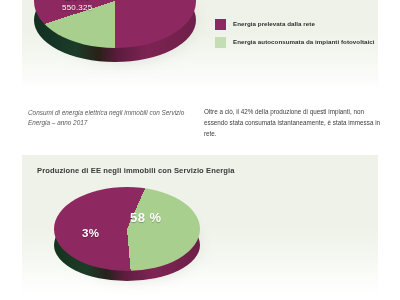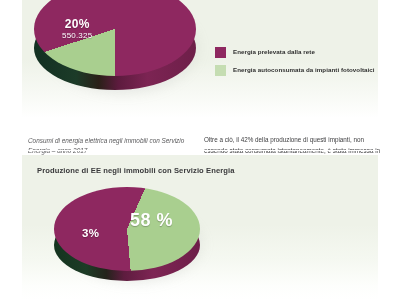--- a/index.html
+++ b/index.html
@@ -12,21 +12,21 @@
     background: #ffffff;
     font-family: "Liberation Sans", sans-serif;
     overflow: hidden;
     position: relative;
   }
 
   
   #top-section {
     position: absolute;
     left: 0; top: 0;
-    width: 400px; height: 152px; margin-top: 28px;
+    width: 400px; height: 152px;
   }
   #top-panel-bg {
     position: absolute;
     left: 22px; top: -40px;
     width: 356px; height: 130px;
     background: linear-gradient(180deg, #eef2e8 0%, #eef2e8 55%, #f7f9f4 80%, #ffffff 100%);
   }
 
   
   .pie-wrap { position: absolute; }
@@ -154,21 +154,21 @@
     background: linear-gradient(90deg, #14331f 0%, #1d3c26 22%, #24231b 36%, #5e1c3f 48%, #7e2554 68%, #6d1e48 100%);
   }
   #pie-bottom-chart .pie-top {
     height: 84px;
     background:
       conic-gradient(from 175deg,
         #8e2860 0deg 209deg,
         #a9cf8f 209deg 360deg);
   }
   #label-bottom-major { left: 76px; top: 24px; }
-  #label-bottom-major .pct { font-size: 18px; letter-spacing: 0.5px; }
+  #label-bottom-major .pct { font-size: 13px; letter-spacing: 0.5px; }
   #label-bottom-minor { left: 28px; top: 40px; }
   #label-bottom-minor .pct { font-size: 11.5px; letter-spacing: 0.3px; }
 </style>
 </head>
 <body>
 
 <div id="top-section">
 
   <div id="top-panel-bg"></div>
 

